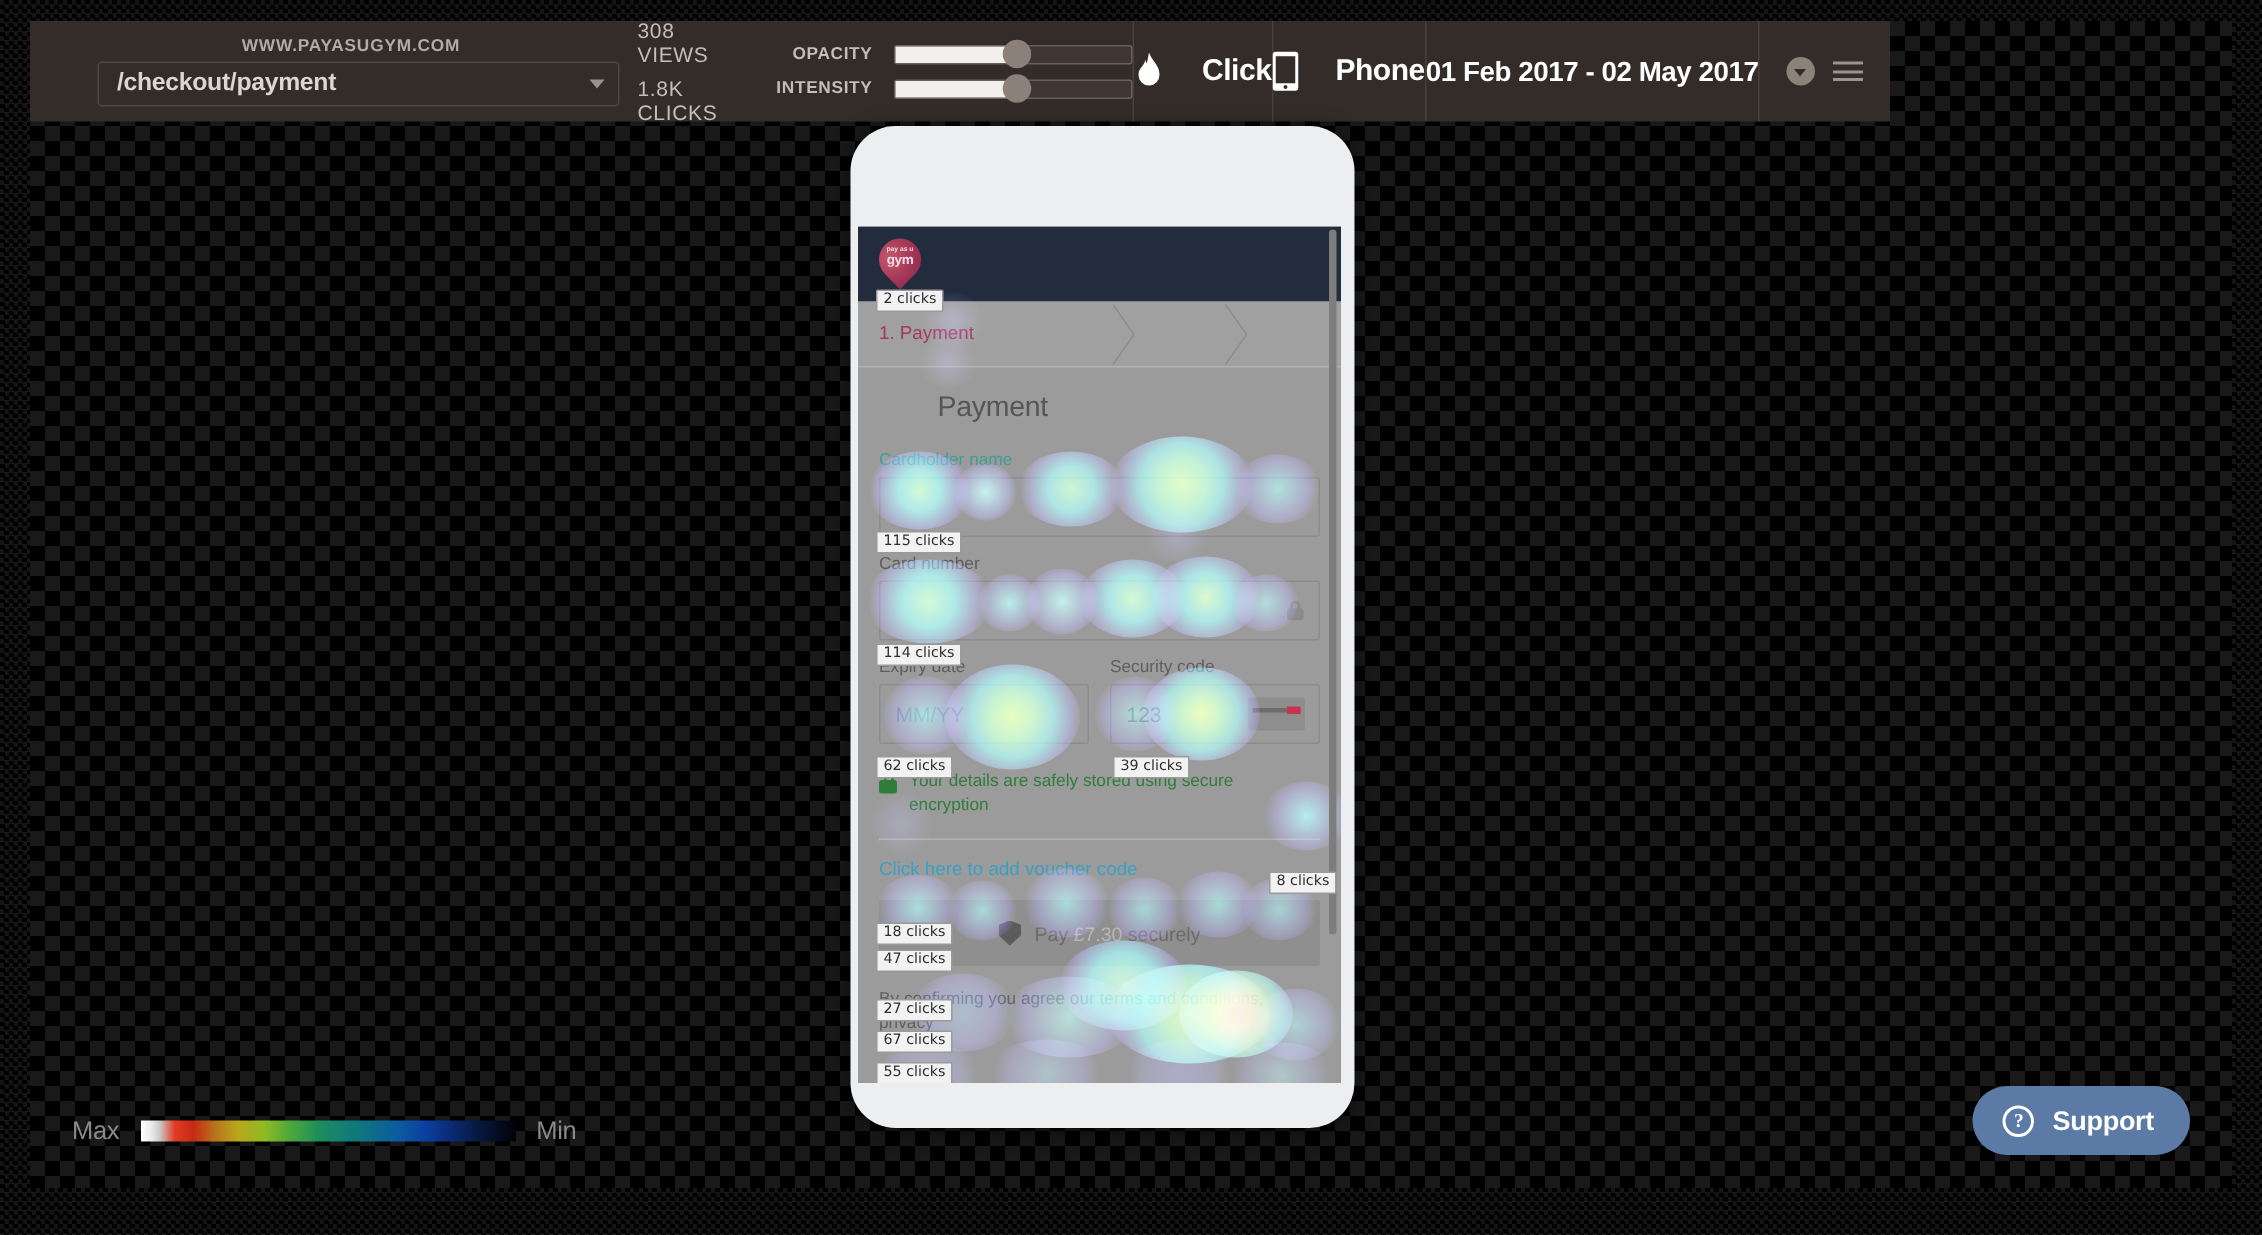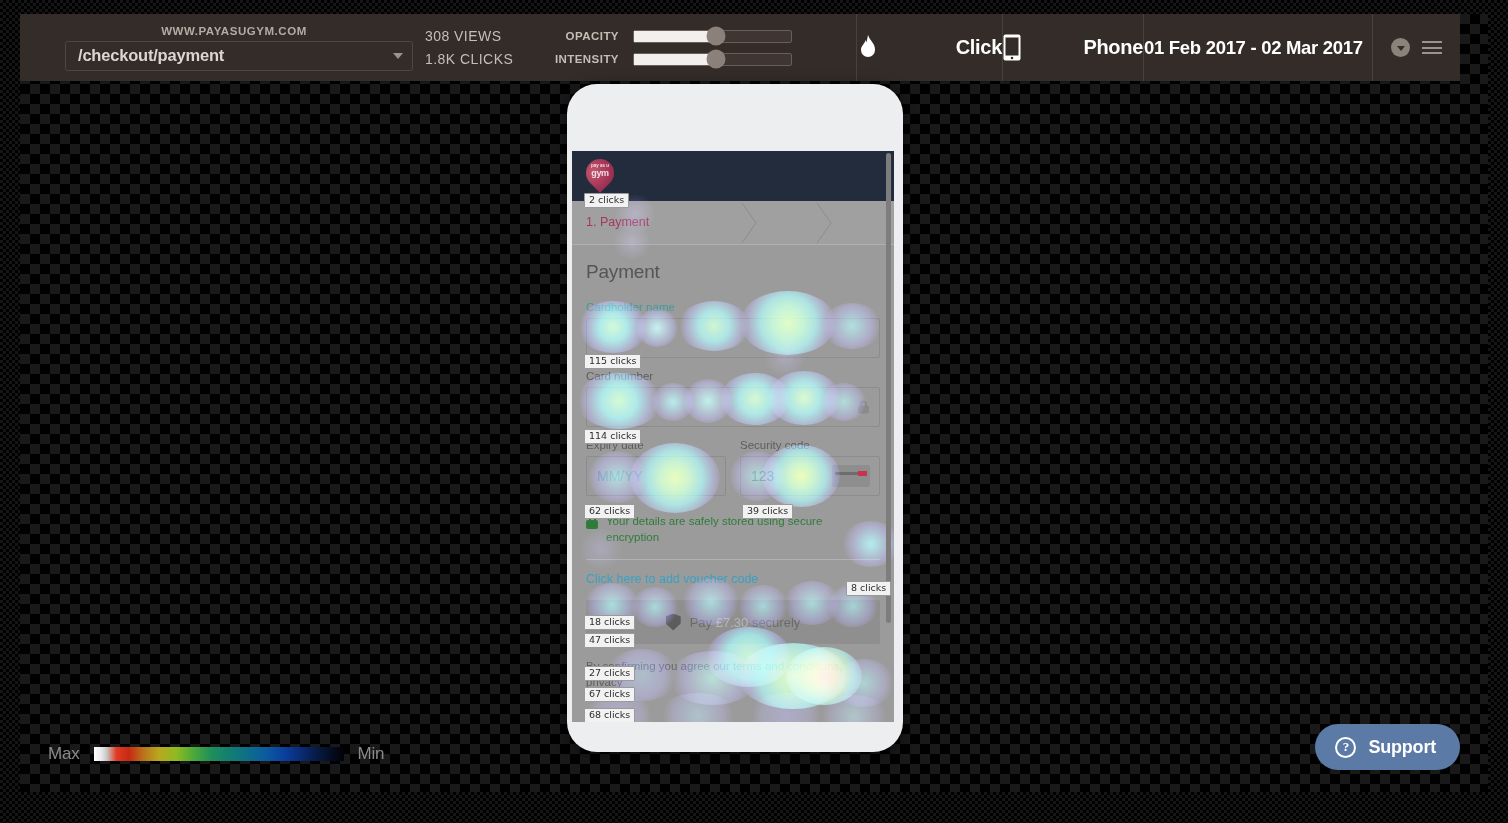--- a/index.html
+++ b/index.html
@@ -24,21 +24,21 @@
     left: 20px; top: 14px;
     width: 1468px; height: 778px;
     overflow: hidden;
     background:
       repeating-conic-gradient(#000000 0% 25%, #191919 0% 50%) 0 0 / 20px 20px;
   }
 
   
   #toolbar {
     position: absolute; left: 0; top: 0;
-    width: 1440px; height: 67px;
+    width: 1240px; height: 67px;
     background: #342c28;
     display: flex; align-items: stretch;
   }
   .tb-sec { display: flex; align-items: center; }
 
   
   #url-block {
     padding-left: 20px; padding-right: 10px;
     display: flex; flex-direction: column; justify-content: center;
     width: 400px;
@@ -184,21 +184,21 @@
     color: #a4385a; font-size: 12.5px;
   }
   .chev {
     position: absolute; top: 0; width: 20px; height: 44px;
   }
   .chev svg { display: block; }
 
   #form-area { padding: 16px 14px 0 14px; position: relative; }
   #form-title {
     color: #555; font-size: 19px; font-weight: normal;
-    margin-bottom: 18px; letter-spacing: -0.2px;
+    margin-bottom: 18px; letter-spacing: -0.2px; margin-left: 39px;
   }
   .fld-label {
     font-size: 11.5px; margin-bottom: 5px; color: #5d5d5d;
   }
   .fld-label.teal { color: #3f9c96; }
   .input-box {
     height: 40px; border: 1px solid #8c8c8c; border-radius: 2px;
     background: transparent; margin-bottom: 12px;
     display: flex; align-items: center; padding: 0 10px;
     position: relative;
@@ -390,21 +390,21 @@
         <rect x="0.5" y="0.5" width="17" height="26" rx="2" fill="#fff"></rect>
         <rect x="2.5" y="3.5" width="13" height="18" fill="#342c28"></rect>
         <circle cx="9" cy="24" r="1.3" fill="#342c28"></circle>
       </svg>
       <span class="tb-text">Phone</span>
     </div>
 
     <div class="tb-divider"></div>
 
     <div id="date-block">
-      <span class="tb-text" id="date-text">01 Feb 2017 - 02 Mar 2017</span>
+      <span class="tb-text" id="date-text">01 Feb 2017 - 02 May 2017</span>
     </div>
 
     <div class="tb-divider"></div>
 
     <div id="menu-block">
       <span class="circ-caret">
             <i></i>
           </span>
       <span class="hamburger">
         <span></span>
@@ -547,21 +547,21 @@
       <div class="badge" style="left:12px;  top:42px">2 clicks</div>
       <div class="badge" style="left:12px;  top:203px">115 clicks</div>
       <div class="badge" style="left:12px;  top:278px">114 clicks</div>
       <div class="badge" style="left:12px;  top:353px">62 clicks</div>
       <div class="badge" style="left:170px; top:353px">39 clicks</div>
       <div class="badge" style="left:274px; top:430px">8 clicks</div>
       <div class="badge" style="left:12px;  top:464px">18 clicks</div>
       <div class="badge" style="left:12px;  top:482px">47 clicks</div>
       <div class="badge" style="left:12px;  top:515px">27 clicks</div>
       <div class="badge" style="left:12px;  top:536px">67 clicks</div>
-      <div class="badge" style="left:12px;  top:557px">68 clicks</div>
+      <div class="badge" style="left:12px;  top:557px">55 clicks</div>
 
       <div id="phone-scrollbar"></div>
     </div>
   </div>
 
   <div id="legend">
     <span class="leg-txt">Max</span>
     <span id="leg-bar"></span>
     <span class="leg-txt">Min</span>
   </div>

